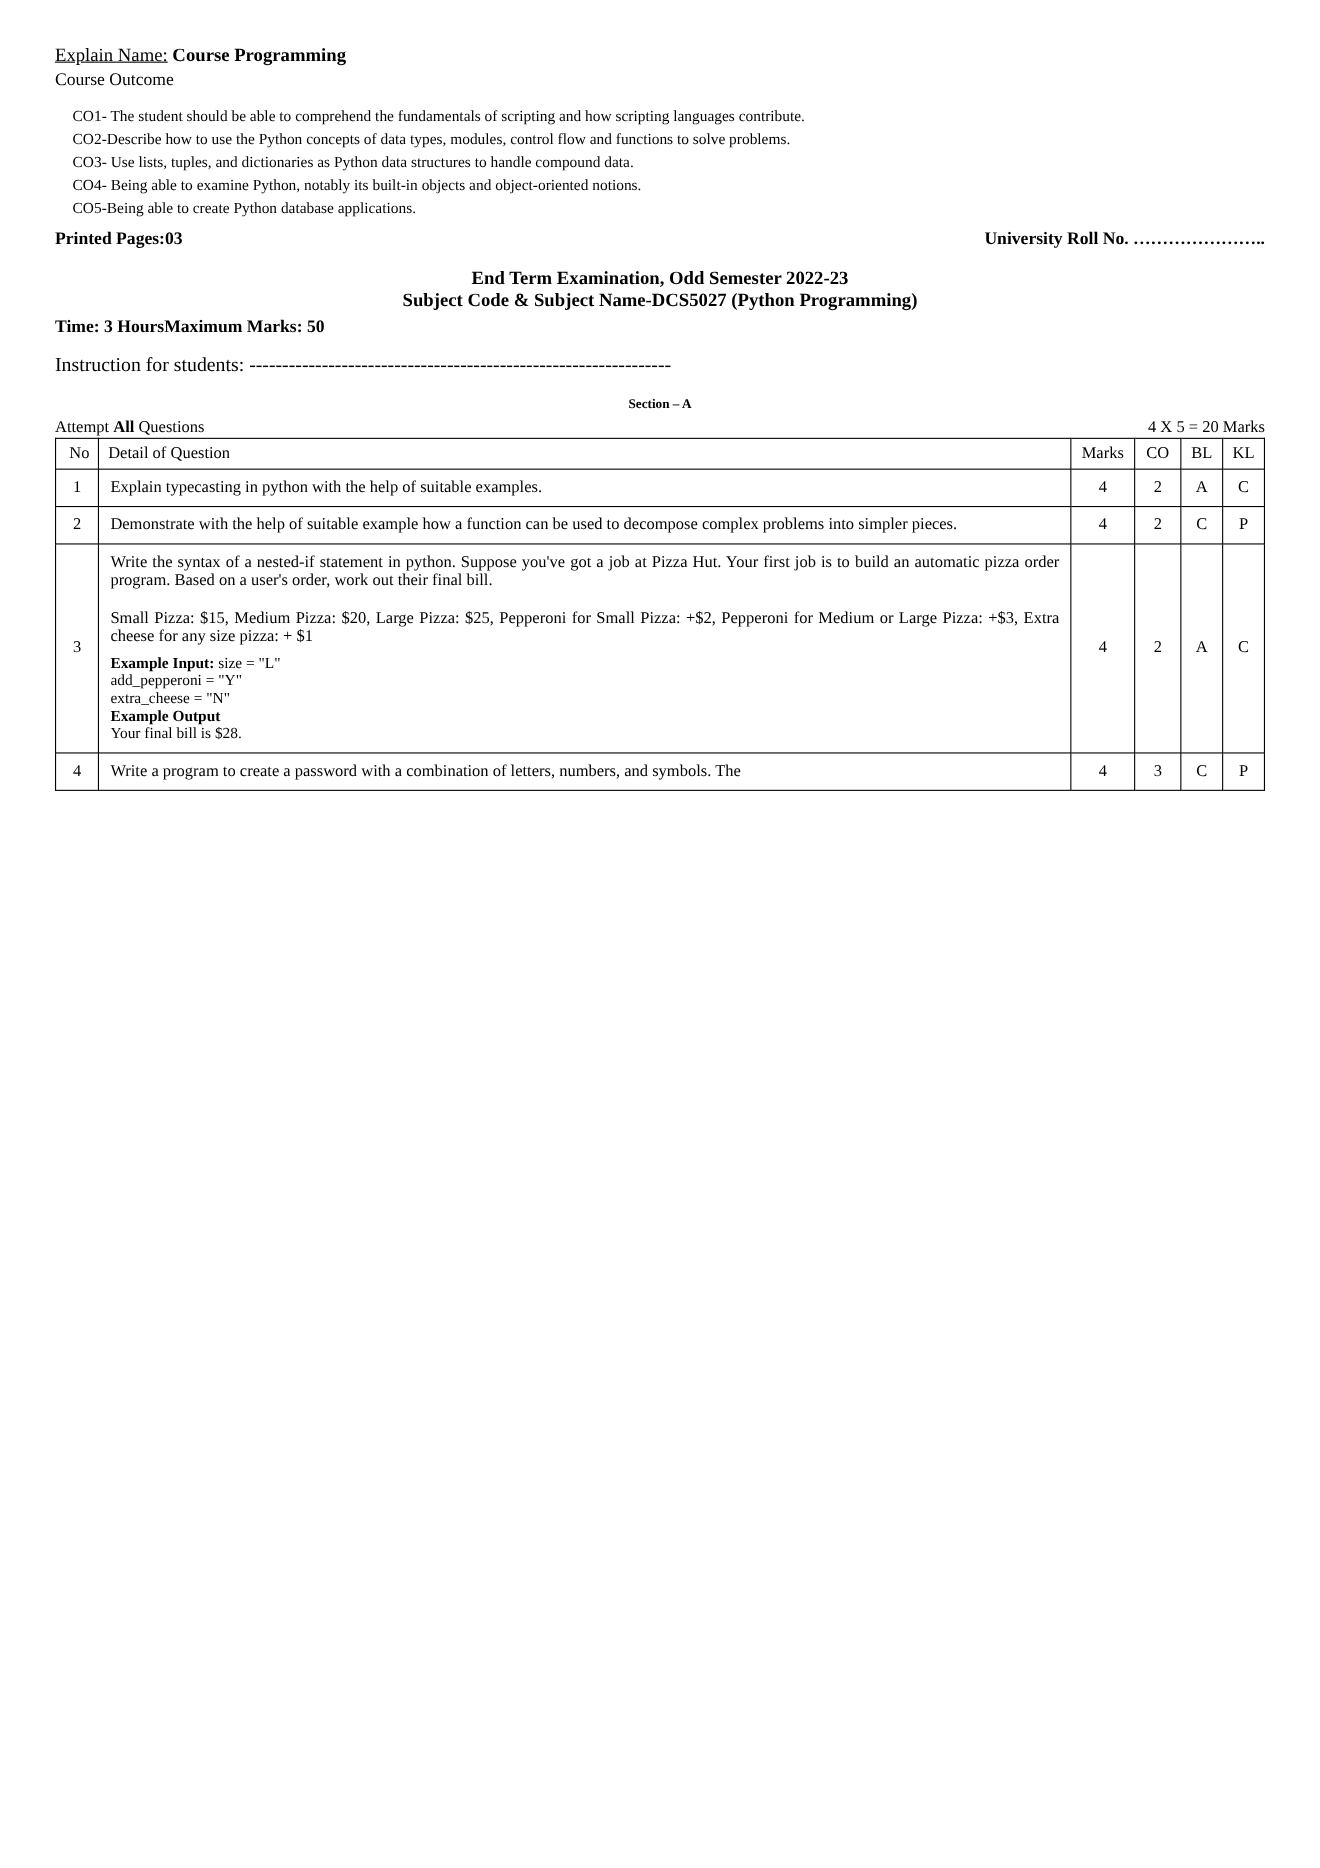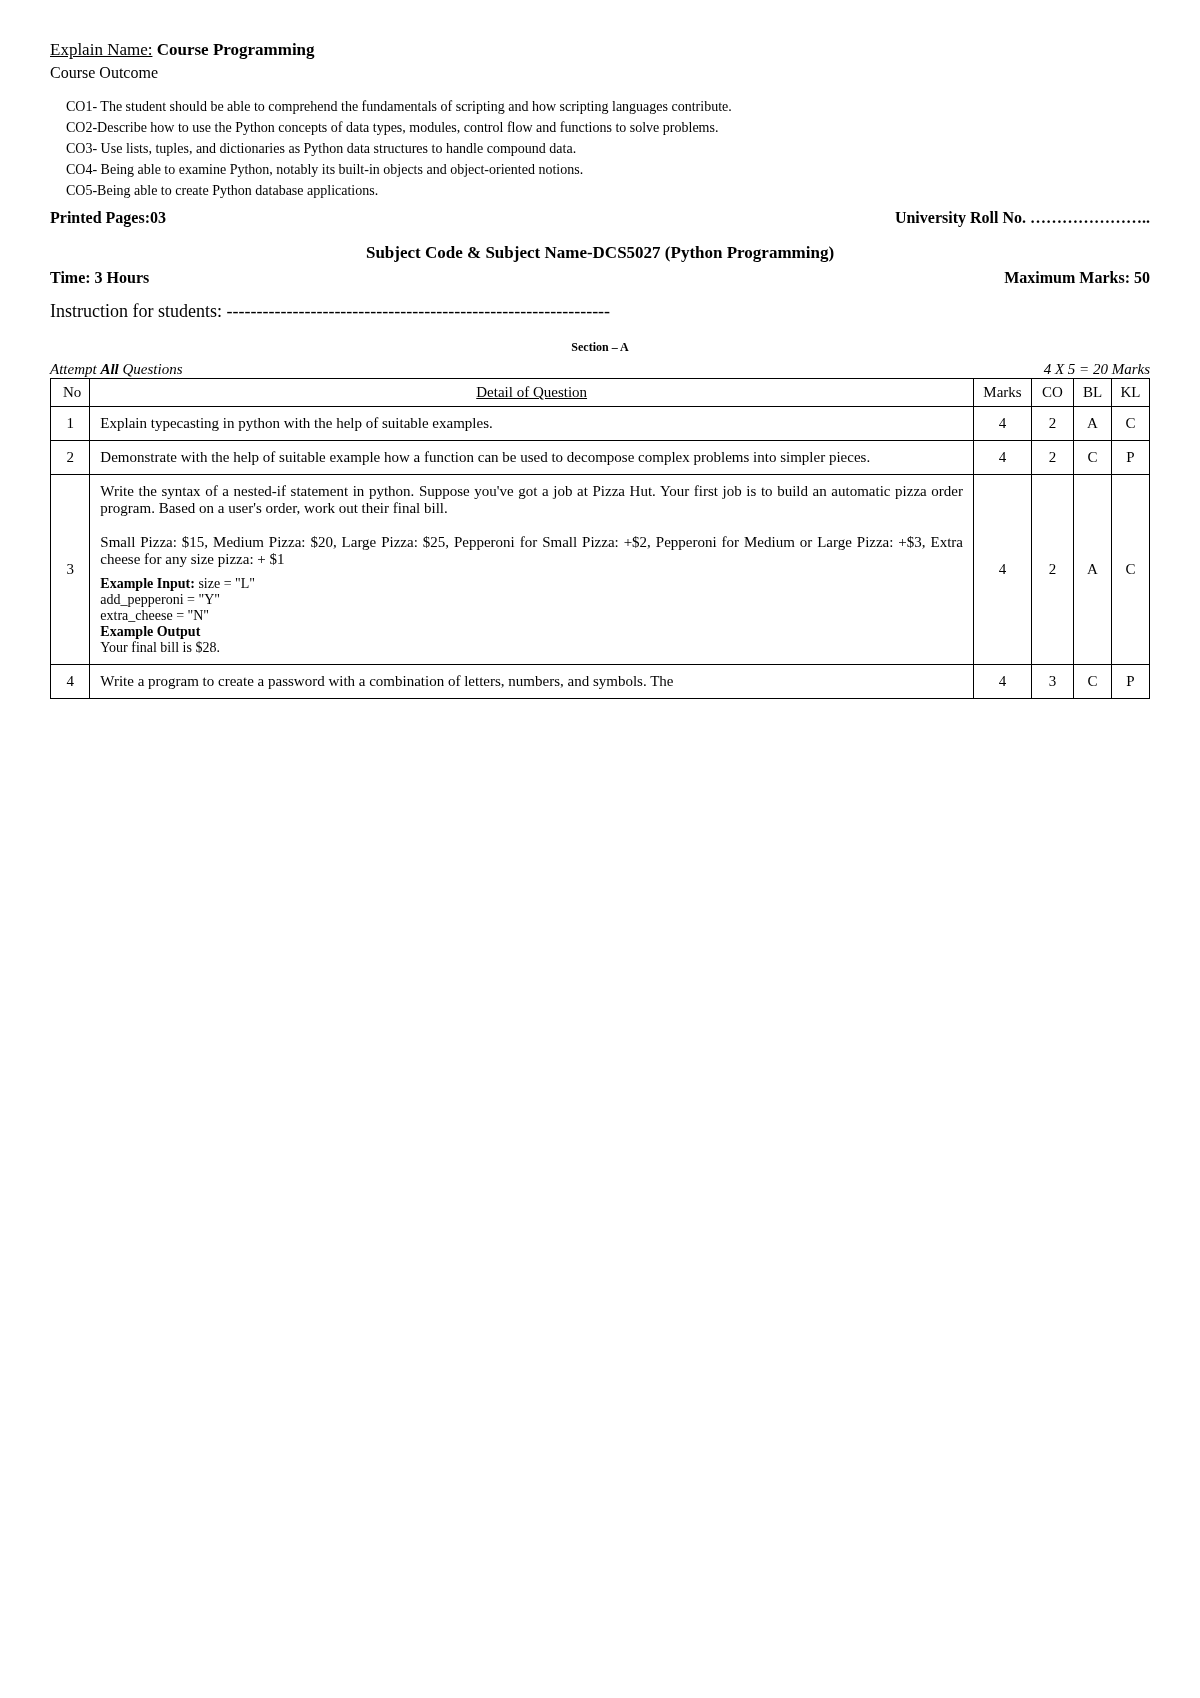--- a/index.html
+++ b/index.html
@@ -41,60 +41,58 @@
     }
     .center-header {
       text-align: center;
       margin-bottom: 6px;
     }
     .center-header .line1 { font-weight: bold; font-size: 17px; }
     .center-header .line2 { font-weight: bold; font-size: 17px; }
     .center-header .line3 { font-weight: bold; font-size: 17px; }
     .time-marks {
       display: flex;
-      justify-content: space-between;
       font-weight: bold;
       font-size: 16px;
       margin-top: 4px;
       margin-bottom: 14px;
     }
     .instruction {
       font-size: 18px;
       margin-bottom: 18px;
     }
     .section-title {
       text-align: center;
       font-weight: bold;
       font-size: 12px;
       margin-bottom: 6px;
     }
     .attempt-marks {
       display: flex;
       justify-content: space-between;
       font-size: 15px;
-      font-style: italic;
       margin-bottom: 0;
       gap: 20px;
     }
     table {
       width: 100%;
       border-collapse: collapse;
       font-size: 15px;
     }
     table th, table td {
       border: 1px solid #000;
       padding: 5px 8px;
       vertical-align: middle;
     }
     table th {
       text-align: center;
       font-weight: normal;
     }
     .col-no { width: 38px; text-align: center; padding-left: 12px; }
-    .col-detail { text-align: center; text-decoration: underline; }
+    .col-detail { text-align: left; }
     .col-marks { width: 58px; }
     .col-co { width: 42px; text-align: center; }
     .col-bl { width: 38px; text-align: center; }
     .col-kl { width: 38px; text-align: center; }
     .q-num { text-align: center; vertical-align: middle; }
     .q-detail { text-align: justify; vertical-align: top; padding: 8px 10px; }
     .q-detail.center-v { vertical-align: middle; }
     .q-val { text-align: center; vertical-align: middle; }
     .example-block { margin-top: 8px; font-size: 14px; }
     .example-block b { font-weight: bold; }
@@ -113,20 +111,21 @@
 <div class="co-item">CO3- Use lists, tuples, and dictionaries as Python data structures to handle compound data.</div>
 <div class="co-item">CO4- Being able to examine Python, notably its built-in objects and object-oriented notions.</div>
 <div class="co-item">CO5-Being able to create Python database applications.</div>
 
 <div class="printed-roll">
   <span>Printed Pages:03</span>
   <span>University Roll No. …………………..</span>
 </div>
 
 <div class="center-header">
+  <div class="line1">End Term Examination, Odd Semester 2022-23</div>
   <div class="line3">Subject Code &amp; Subject Name-DCS5027 (Python Programming)</div>
 </div>
 
 <div class="time-marks">
   <span>Time: 3 Hours</span>
   <span>Maximum Marks: 50</span>
 </div>
 
 <div class="instruction">
   <span>Instruction for students:</span>

